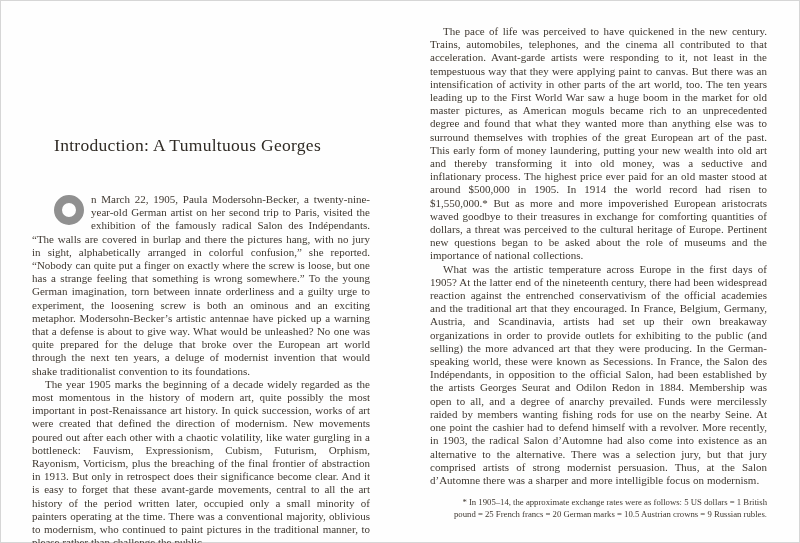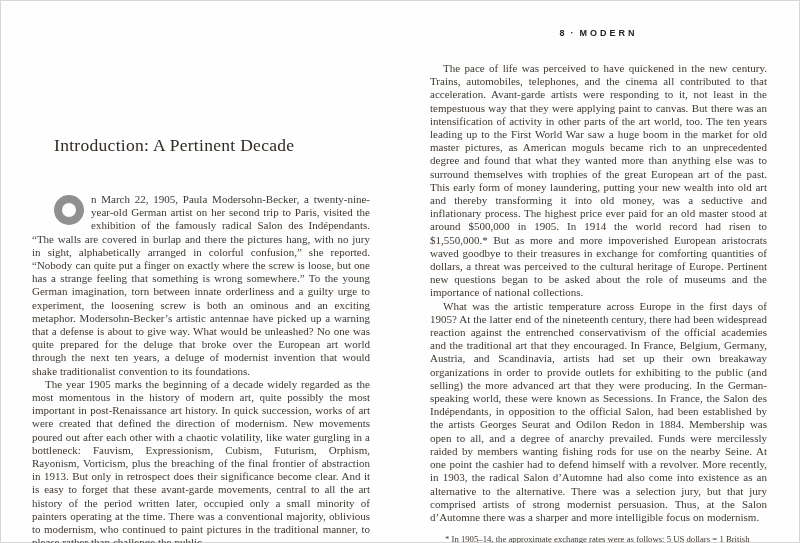--- a/index.html
+++ b/index.html
@@ -65,43 +65,40 @@
     color: #26221d;
   }
   .running-head .sep { margin: 0 3px; }
 
   .rp-first { margin-top: 24px; }
 
   .footnote {
     margin: 9px 0 0 15px;
     font-size: 8.7px;
     line-height: 12.2px;
-    text-align: left;
+    text-align: right;
     color: #3f3830;
   }
 </style>
 </head>
 <body>
 
 <div class="spread">
 
   <div class="page page-left">
-    <h1 class="chapter-title">Introduction: A Pertinent Decade</h1>
+    <h1 class="chapter-title">Introduction: A Tumultuous Georges</h1>
 
     <p class="body-par first-par"><span class="dropcap-ring">
           <span class="sr">O</span>
         </span><span>n March 22, 1905, Paula Modersohn-Becker, a twenty-nine-year-old German artist on her second trip to Paris, visited the exhibition of the famously radical Salon des Indépendants. “The walls are covered in burlap and there the pictures hang, with no jury in sight, alphabetically arranged in colorful confusion,” she reported. “Nobody can quite put a finger on exactly where the screw is loose, but one has a strange feeling that something is wrong somewhere.” To the young German imagination, torn between innate orderliness and a guilty urge to experiment, the loosening screw is both an ominous and an exciting metaphor. Modersohn-Becker’s artistic antennae have picked up a warning that a defense is about to give way. What would be unleashed? No one was quite prepared for the deluge that broke over the European art world through the next ten years, a deluge of modernist invention that would shake traditionalist convention to its foundations.</span></p>
 
     <p class="body-par indent">The year 1905 marks the beginning of a decade widely regarded as the most momentous in the history of modern art, quite possibly the most important in post-Renaissance art history. In quick succession, works of art were created that defined the direction of modernism. New movements poured out after each other with a chaotic volatility, like water gurgling in a bottleneck: Fauvism, Expressionism, Cubism, Futurism, Orphism, Rayonism, Vorticism, plus the breaching of the final frontier of abstraction in 1913. But only in retrospect does their significance become clear. And it is easy to forget that these avant-garde movements, central to all the art history of the period written later, occupied only a small minority of painters operating at the time. There was a conventional majority, oblivious to modernism, who continued to paint pictures in the traditional manner, to please rather than challenge the public.</p>
   </div>
 
   <div class="page page-right">
-    <div class="running-head">
-      <span>8</span><span class="sep">·</span><span>MODERN</span>
-    </div>
 
     <p class="body-par indent rp-first">The pace of life was perceived to have quickened in the new century. Trains, automobiles, telephones, and the cinema all contributed to that acceleration. Avant-garde artists were responding to it, not least in the tempestuous way that they were applying paint to canvas. But there was an intensification of activity in other parts of the art world, too. The ten years leading up to the First World War saw a huge boom in the market for old master pictures, as American moguls became rich to an unprecedented degree and found that what they wanted more than anything else was to surround themselves with trophies of the great European art of the past. This early form of money laundering, putting your new wealth into old art and thereby transforming it into old money, was a seductive and inflationary process. The highest price ever paid for an old master stood at around $500,000 in 1905. In 1914 the world record had risen to $1,550,000.* But as more and more impoverished European aristocrats waved goodbye to their treasures in exchange for comforting quantities of dollars, a threat was perceived to the cultural heritage of Europe. Pertinent new questions began to be asked about the role of museums and the importance of national collections.</p>
 
     <p class="body-par indent">What was the artistic temperature across Europe in the first days of 1905? At the latter end of the nineteenth century, there had been widespread reaction against the entrenched conservativism of the official academies and the traditional art that they encouraged. In France, Belgium, Germany, Austria, and Scandinavia, artists had set up their own breakaway organizations in order to provide outlets for exhibiting to the public (and selling) the more advanced art that they were producing. In the German-speaking world, these were known as Secessions. In France, the Salon des Indépendants, in opposition to the official Salon, had been established by the artists Georges Seurat and Odilon Redon in 1884. Membership was open to all, and a degree of anarchy prevailed. Funds were mercilessly raided by members wanting fishing rods for use on the nearby Seine. At one point the cashier had to defend himself with a revolver. More recently, in 1903, the radical Salon d’Automne had also come into existence as an alternative to the alternative. There was a selection jury, but that jury comprised artists of strong modernist persuasion. Thus, at the Salon d’Automne there was a sharper and more intelligible focus on modernism.</p>
 
     <p class="footnote">* In 1905–14, the approximate exchange rates were as follows: 5 US dollars = 1 British pound = 25 French francs = 20 German marks = 10.5 Austrian crowns = 9 Russian rubles.</p>
   </div>
 
 </div>
 

